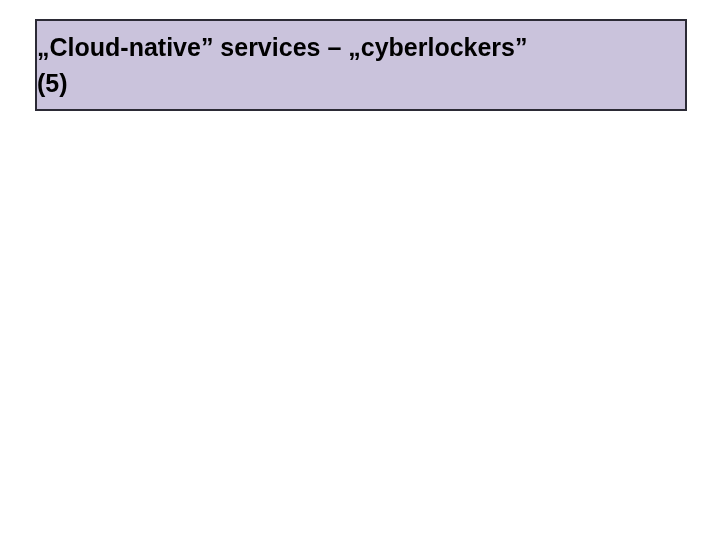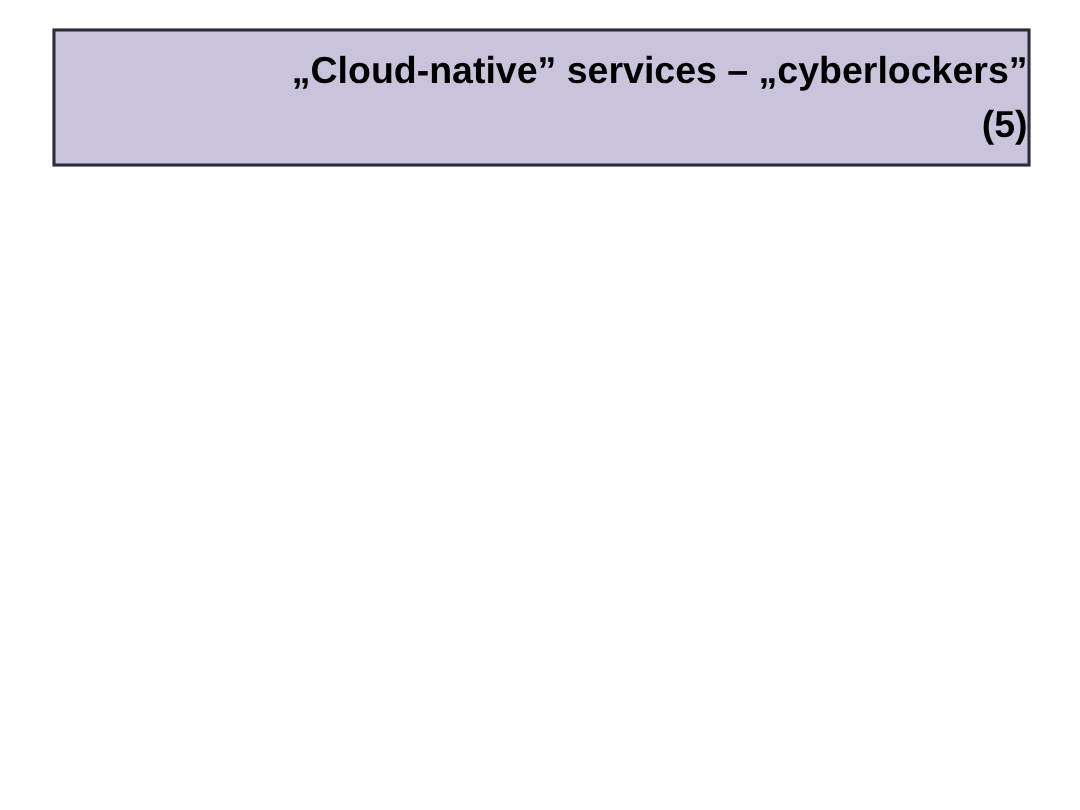--- a/index.html
+++ b/index.html
@@ -18,21 +18,21 @@
   .title-box {
     position: absolute;
     left: 35px;
     top: 19px;
     width: 648px;
     height: 88px;
     background: #cac3dc;
     border: 2px solid #2b2a35;
     display: flex;
     flex-direction: column;
-    align-items: flex-end;
+    align-items: flex-start;
     justify-content: center;
     box-sizing: content-box;
   }
   .title-line {
     color: #000000;
     font-size: 25px;
     font-weight: bold;
     line-height: 1.45;
     text-align: center;
     white-space: nowrap;

